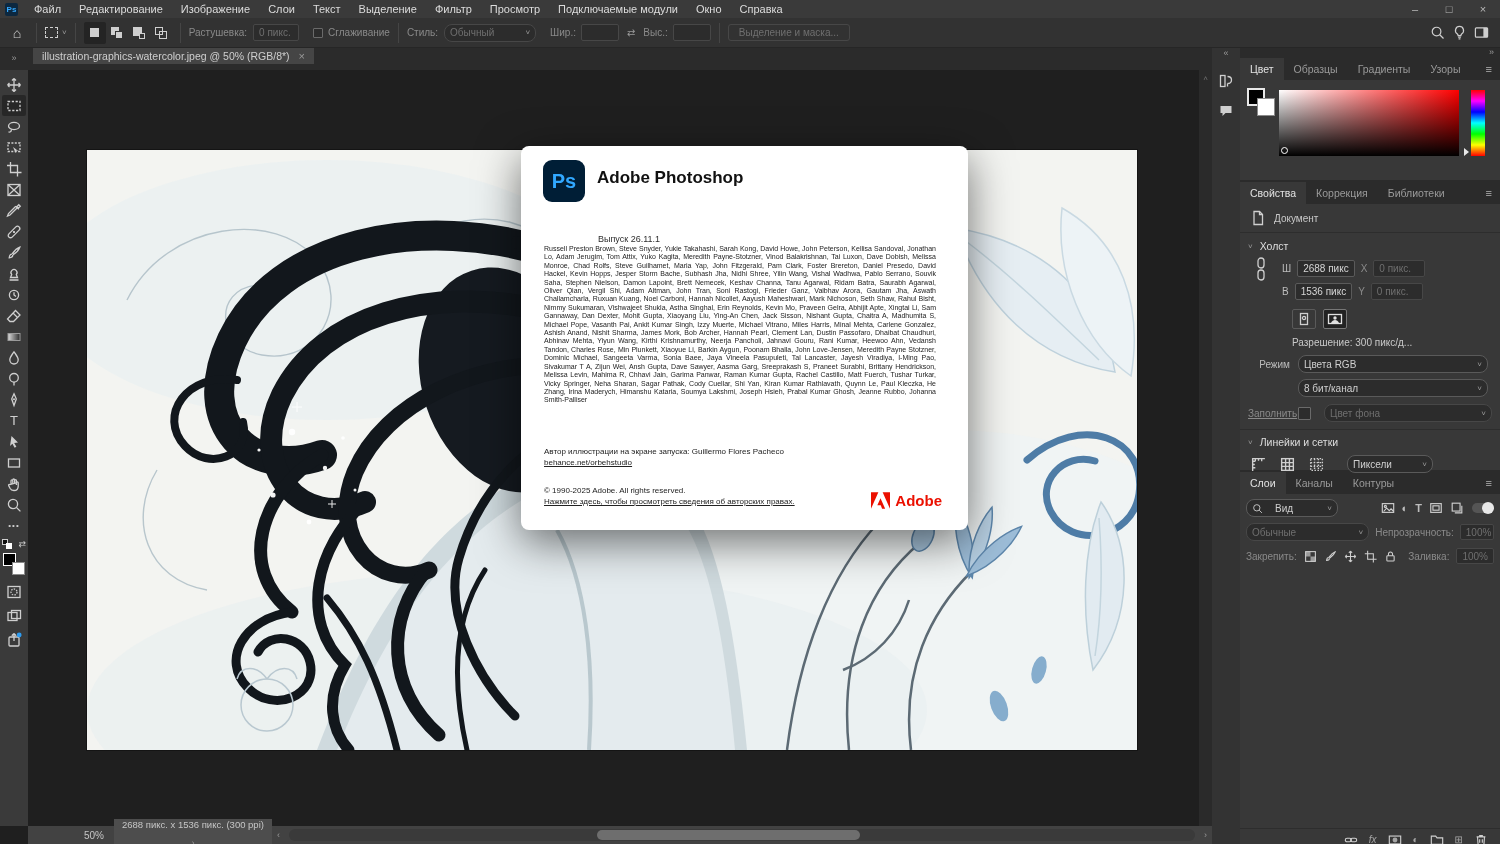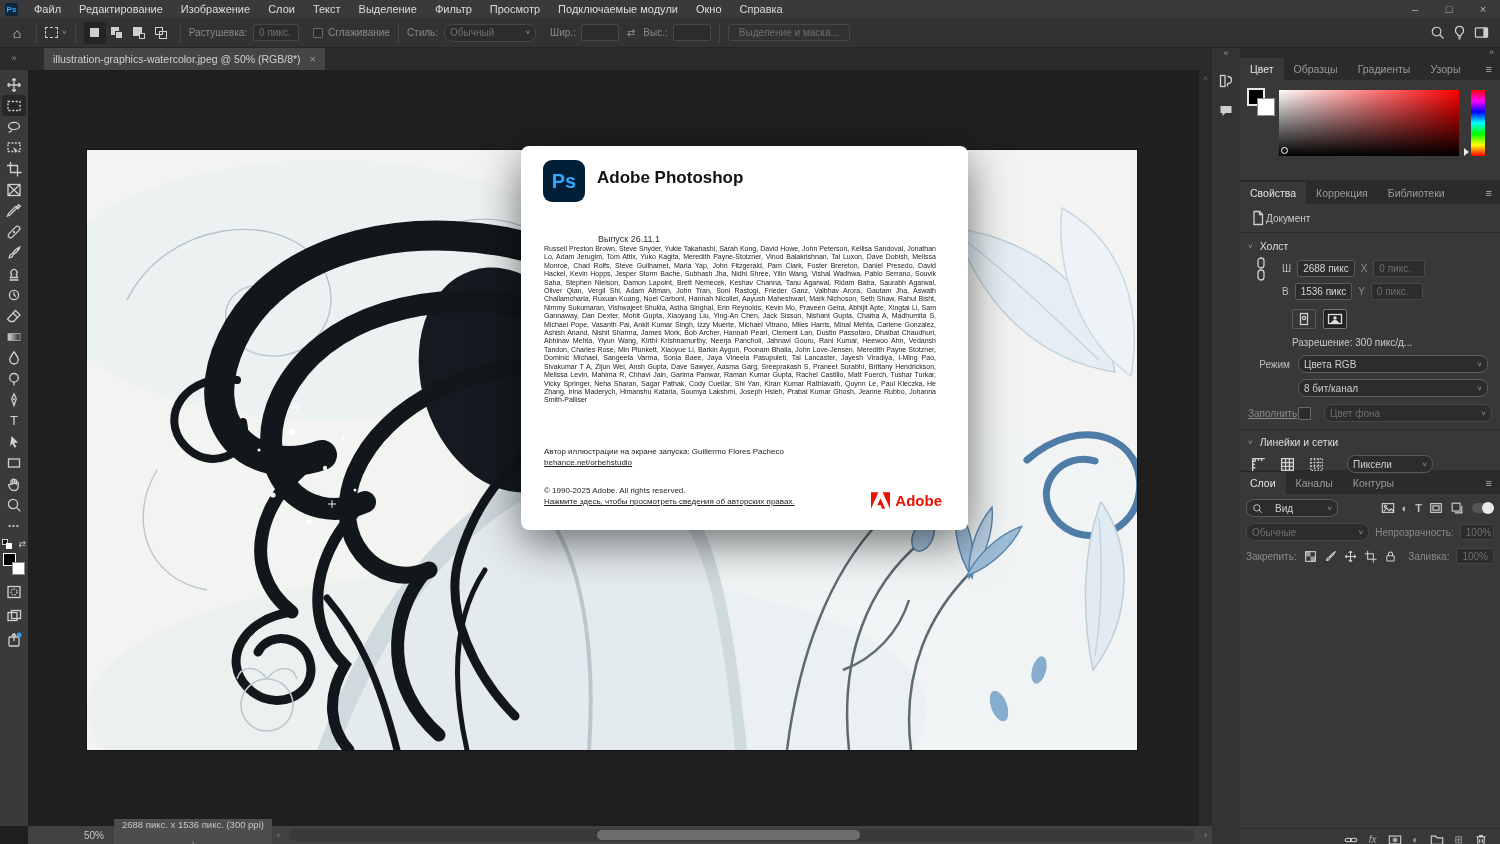--- a/index.html
+++ b/index.html
@@ -34,22 +34,22 @@
   .dd { background:#2c2c2c; border:1px solid #5a5a5a; border-radius:8px; color:#cfcfcf; font-size:10px;
     height:18px; display:inline-flex; align-items:center; padding:0 5px; gap:12px; }
   .dd .cv { margin-left:auto; color:#9a9a9a; font-size:8px; }
   .chk { width:10px; height:10px; border:1px solid #6a6a6a; border-radius:1px; background:#2c2c2c; margin-right:5px; }
   .ob-btn { border:1px solid #5f5f5f; border-radius:3px; color:#9f9f9f; padding:2px 10px; font-size:10px; }
   .disabled { color:#6f6f6f !important; border-color:#474747 !important; }
 
   
   .tabstrip { position:absolute; left:0; top:48px; width:1212px; height:22px; background:#2b2b2b; display:flex; }
   .tool-head { width:28px; height:22px; color:#9a9a9a; font-size:9px; text-align:center; line-height:20px; }
-  .doc-tab { height:22px; background:#454545; color:#cfcfcf; font-size:10.5px; display:flex;
-    align-items:center; padding:0 9px; gap:9px; margin-left:16px; }
+  .doc-tab { height:16px; background:#454545; color:#cfcfcf; font-size:10.5px; display:flex;
+    align-items:center; padding:0 9px; gap:9px; margin-left:5px; }
   .doc-tab .x { color:#9a9a9a; font-size:11px; }
 
   
   .toolbar { position:absolute; left:0; top:70px; width:28px; height:756px; background:#3a3a3a;
     display:flex; flex-direction:column; align-items:center; padding-top:4px; }
   .tool { width:24px; height:21px; display:flex; align-items:center; justify-content:center; border-radius:2px; color:#cfcfcf; }
   .tool.active { background:#272727; }
   .tool svg { display:block; }
   svg.i { stroke:#cfcfcf; fill:none; stroke-width:1.3; }
   .fgbg { position:relative; width:22px; height:22px; margin-top:4px; }
@@ -536,21 +536,21 @@
       <span class="abs" style="left:224px;top:68px;width:0;height:0;border-top:4px solid transparent;border-bottom:4px solid transparent;border-left:5px solid #e8e8e8;"></span>
     </div>
 
     <div class="ptabs">
       <span class="t active">Свойства</span>
       <span class="t">Коррекция</span>
       <span class="t">Библиотеки</span>
       <span class="menu">≡</span>
     </div>
     <div class="pbody" style="height:266px;">
-      <div class="row" style="padding:6px 10px;">
+      <div class="row" style="gap:8px;padding:6px 10px;">
         <svg class="i" width="16" height="16" viewBox="0 0 16 16">
             <path d="M4 1.5h5.5L12.5 4.5V14.5H4z"></path>
             <path d="M9.5 1.5v3h3"></path>
           </svg>
         <span>Документ</span>
       </div>
       <div class="divider"></div>
       <div class="sec-h" style="padding:7px 8px 4px;">
         <span class="c">˅</span>
         <span>Холст</span>

